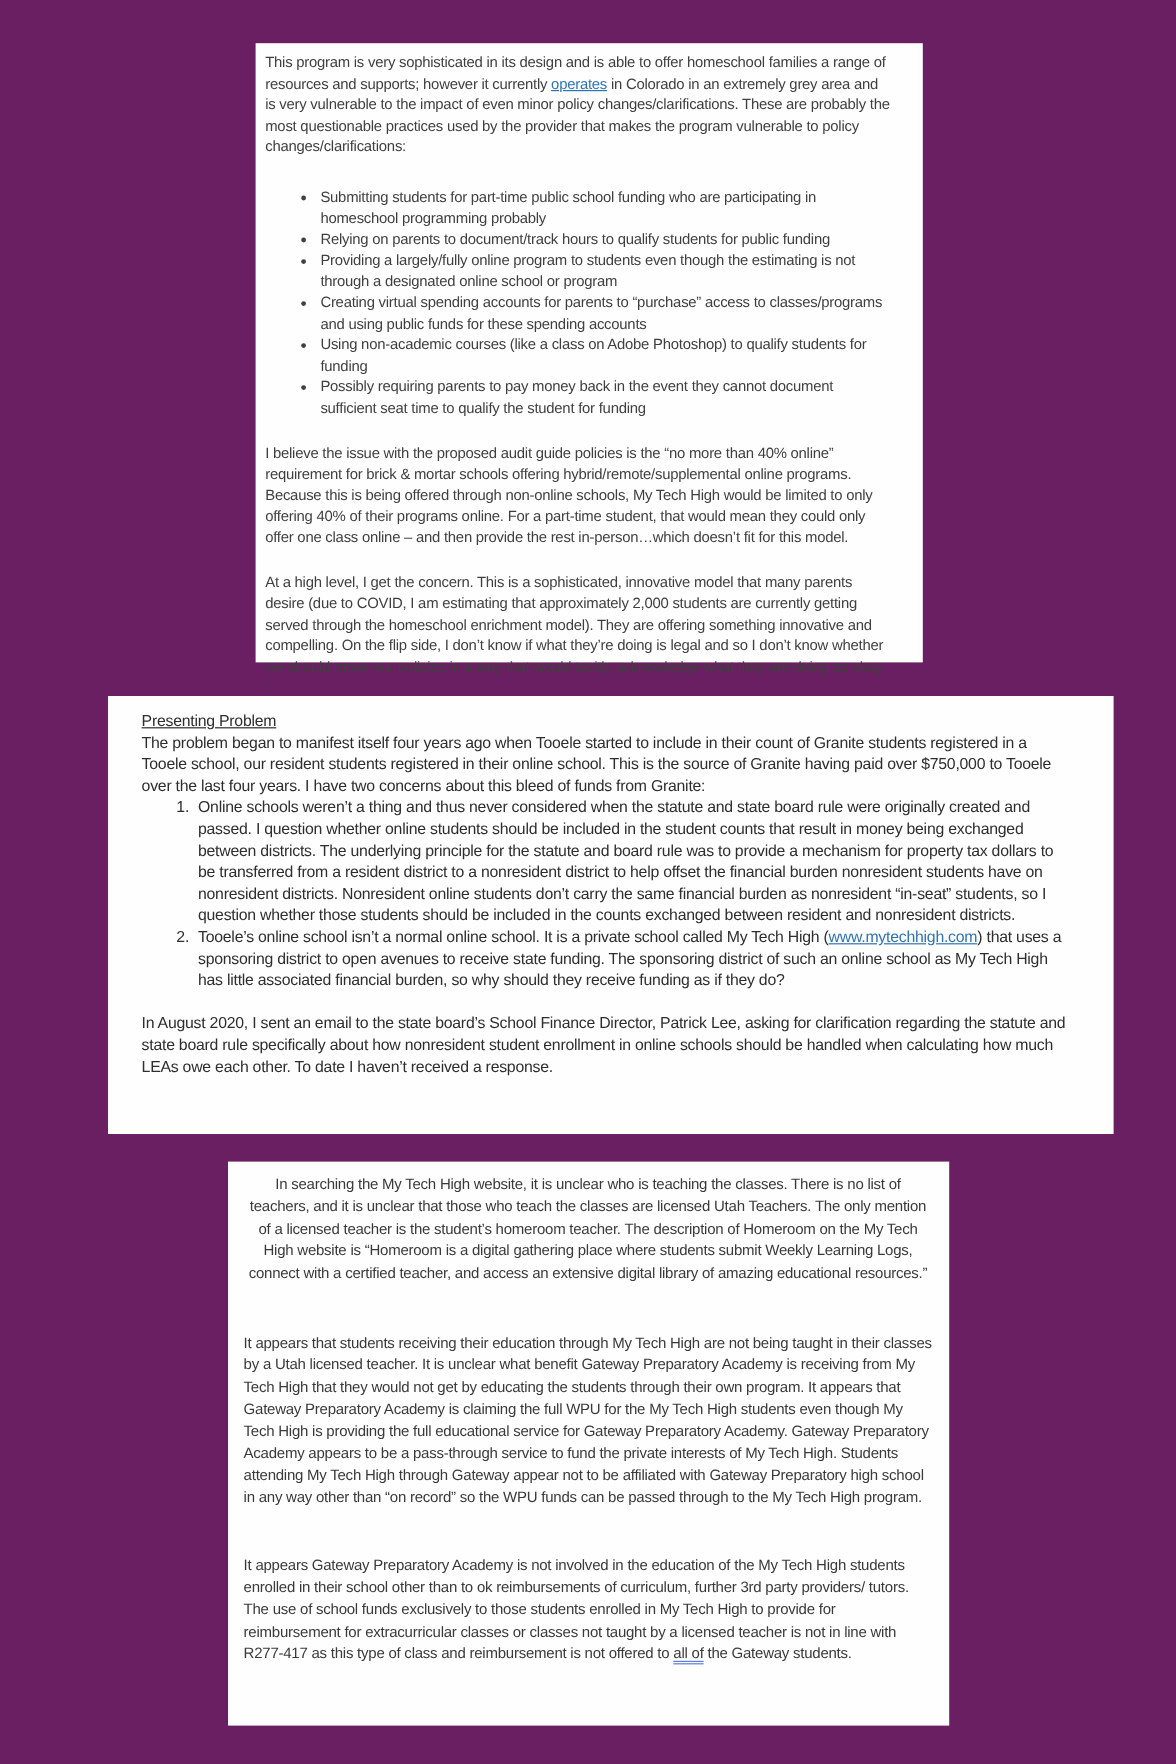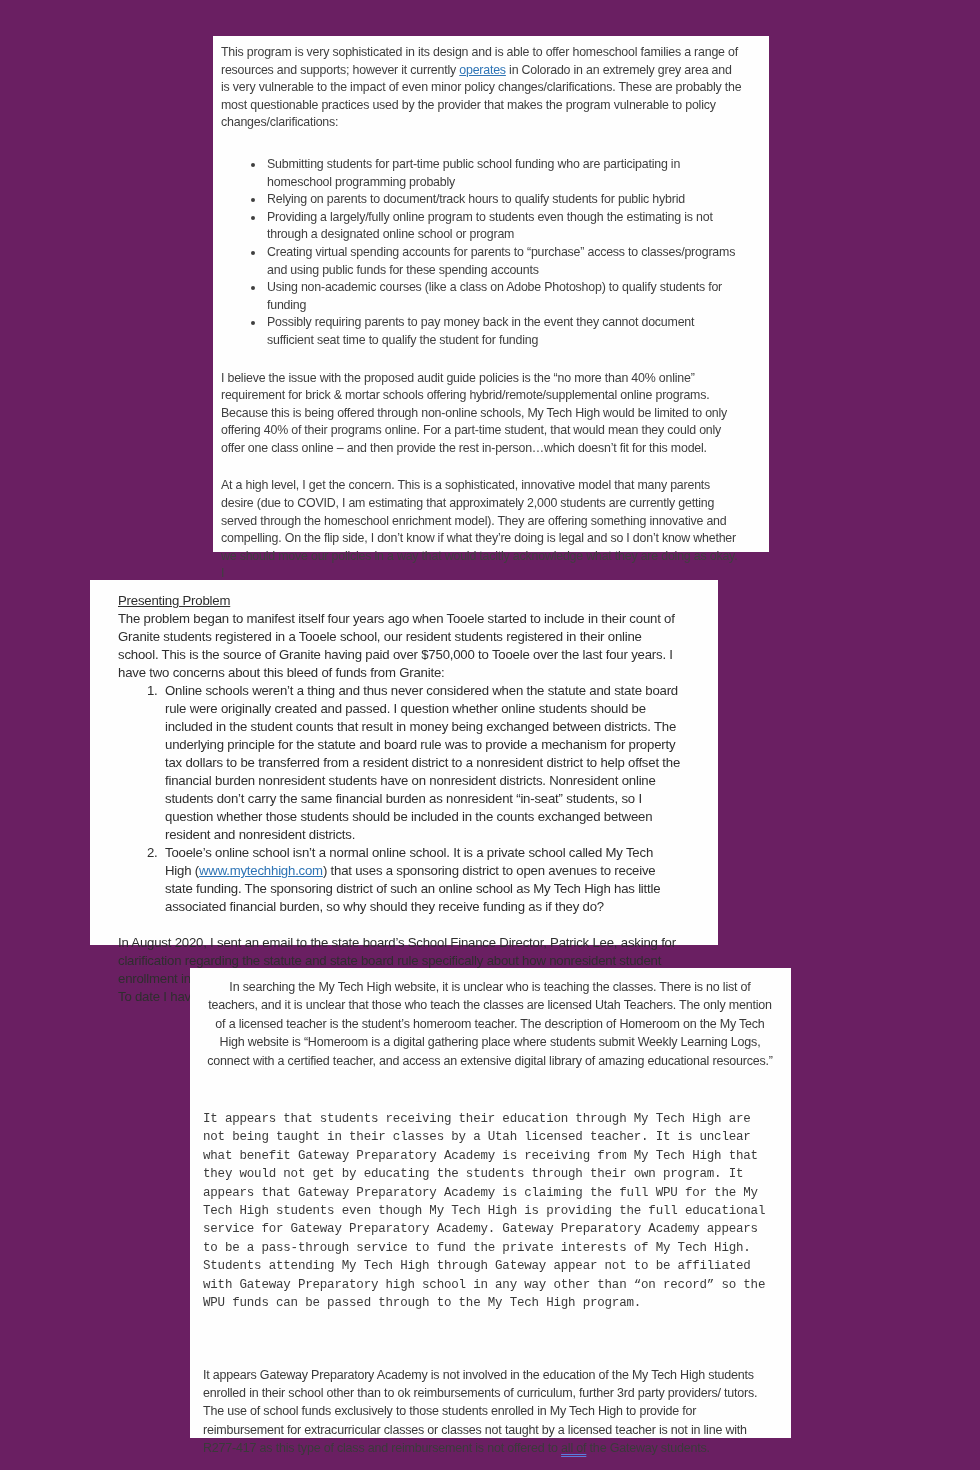--- a/index.html
+++ b/index.html
@@ -38,21 +38,21 @@
   #doc1 .para1 { margin-bottom: 24px; }
   #doc1 ul {
     margin: 0 0 20px 0;
     padding-left: 44px;
   }
   #doc1 ul li { margin: 0; padding-left: 2px; }
   #doc1 .para2 { margin-bottom: 20px; }
   
   #doc2 {
     left: 90px; top: 580px;
-    width: 628px; height: 365px;
+    width: 838px; height: 365px;
     padding: 12px 36px 12px 28px;
     font-size: 13.2px;
     line-height: 18px;
     color: #2E2E2E;
   }
   #doc2 .heading {
     text-decoration: underline;
     margin: 0;
     font-weight: normal;
     font-size: 13.2px;
@@ -65,35 +65,35 @@
   
   #doc3 {
     left: 190px; top: 968px;
     width: 601px; height: 470px;
     padding: 10px 14px 10px 13px;
     font-size: 12.5px;
     line-height: 18.4px;
     color: #3A3A3A;
   }
   #doc3 .para1 { margin-bottom: 40px; text-align: center; }
-  #doc3 .para2 { margin-bottom: 53px; font-family: Liberation Mono, monospace; }
+  #doc3 .para2 { margin-bottom: 38px; }
   .grammar-mark {
     text-decoration: underline double;
     text-decoration-color: #5A7EDE;
     text-underline-offset: 2px;
   }
 </style>
 </head>
 <body>
 
 <div class="doc" id="doc1">
   <p class="para1"><span>This program is very sophisticated in its design and is able to offer homeschool families a range of resources and supports; however it currently </span><a class="doclink">operates</a><span> in Colorado in an extremely grey area and is very vulnerable to the impact of even minor policy changes/clarifications. These are probably the most questionable practices used by the provider that makes the program vulnerable to policy changes/clarifications:</span></p>
   <ul>
     <li>Submitting students for part-time public school funding who are participating in homeschool programming probably</li>
-    <li>Relying on parents to document/track hours to qualify students for public hybrid</li>
+    <li>Relying on parents to document/track hours to qualify students for public funding</li>
     <li>Providing a largely/fully online program to students even though the estimating is not through a designated online school or program</li>
     <li>Creating virtual spending accounts for parents to “purchase” access to classes/programs and using public funds for these spending accounts</li>
     <li>Using non-academic courses (like a class on Adobe Photoshop) to qualify students for funding</li>
     <li>Possibly requiring parents to pay money back in the event they cannot document sufficient seat time to qualify the student for funding</li>
   </ul>
   <p class="para2">I believe the issue with the proposed audit guide policies is the “no more than 40% online” requirement for brick &amp; mortar schools offering hybrid/remote/supplemental online programs. Because this is being offered through non-online schools, My Tech High would be limited to only offering 40% of their programs online. For a part-time student, that would mean they could only offer one class online – and then provide the rest in-person…which doesn’t fit for this model.</p>
   <p class="para3">At a high level, I get the concern. This is a sophisticated, innovative model that many parents desire (due to COVID, I am estimating that approximately 2,000 students are currently getting served through the homeschool enrichment model). They are offering something innovative and compelling. On the flip side, I don’t know if what they’re doing is legal and so I don’t know whether we should move our policies in a way that would tacitly acknowledge what they are doing as okay. I</p>
 </div>
 
 <div class="doc" id="doc2">

